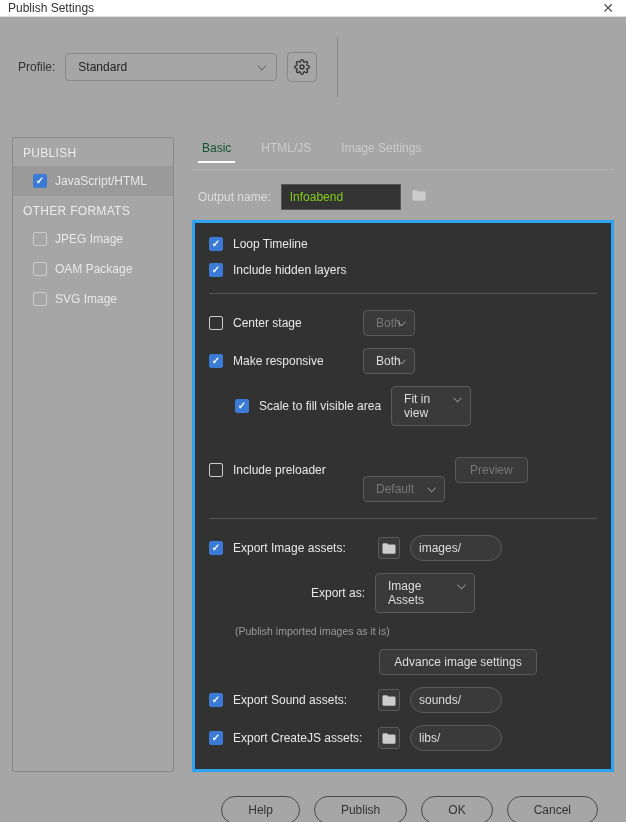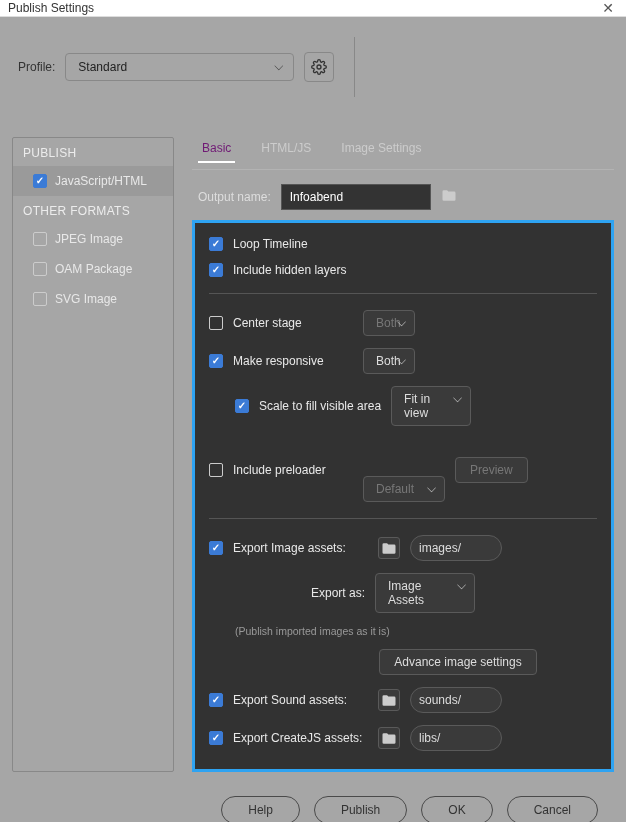--- a/index.html
+++ b/index.html
@@ -3,39 +3,39 @@
 <meta charset="utf-8">
 <style>
   * { box-sizing: border-box; margin: 0; padding: 0; }
   body { font-family: "Segoe UI", Tahoma, sans-serif; font-size: 12px; background: #a6a6a6; width: 626px; height: 822px; overflow: hidden; }
   .window { background: #a6a6a6; width: 626px; height: 822px; display: flex; flex-direction: column; }
   .titlebar { background: #fff; height: 28px; display: flex; align-items: center; padding: 0 8px; justify-content: space-between; border-bottom: 1px solid #ddd; }
   .titlebar-title { font-size: 12px; color: #333; }
   .close-x { font-size: 14px; color: #555; cursor: pointer; width: 20px; text-align: center; }
   .profile-row { display: flex; align-items: center; gap: 10px; padding: 20px 18px 10px 18px; }
   .profile-row label { color: #333; font-size: 12px; }
-  .profile-dd { background: #a6a6a6; border: 1px solid #888; border-radius: 4px; padding: 6px 28px 6px 12px; color: #222; position: relative; width: 229px; cursor: pointer; }
+  .profile-dd { background: #a6a6a6; border: 1px solid #888; border-radius: 4px; padding: 6px 28px 6px 12px; color: #222; position: relative; width: 212px; cursor: pointer; }
   .profile-dd::after { content: "⌵"; position: absolute; right: 10px; top: 5px; font-size: 12px; color: #333; }
   .gear-btn { width: 30px; height: 30px; background: #a6a6a6; border: 1px solid #888; border-radius: 4px; display: flex; align-items: center; justify-content: center; cursor: pointer; color: #333; }
   .profile-divider { width: 1px; height: 60px; background: #888; margin-left: 10px; }
   .body-row { display: flex; gap: 18px; padding: 30px 12px 10px 12px; flex: 1; }
   .sidebar { width: 162px; background: #a6a6a6; border: 1px solid #888; border-radius: 2px; padding: 0; }
   .side-head { color: #ececec; font-size: 12px; padding: 8px 10px 6px 10px; letter-spacing: 0.3px; }
   .side-item { display: flex; align-items: center; gap: 8px; padding: 8px 10px 8px 20px; color: #e8e8e8; cursor: pointer; text-align: right; }
   .side-item.sel { background: #9a9a9a; }
   .chk { width: 14px; height: 14px; border: 1.5px solid #ccc; border-radius: 2px; display: inline-flex; align-items: center; justify-content: center; cursor: pointer; flex-shrink: 0; }
   .chk.checked { background: #3b7bd6; border-color: #3b7bd6; }
   .chk.checked::after { content: "✓"; color: #fff; font-size: 10px; font-weight: bold; line-height: 1; }
   .main { flex: 1; display: flex; flex-direction: column; }
   .tabs { display: flex; gap: 22px; padding: 0 6px 6px 6px; border-bottom: 1px solid rgba(255,255,255,.15); }
   .tab { color: #ccc; font-size: 12px; padding: 4px 4px 6px 4px; cursor: pointer; }
-  .tab.active { color: #701a75; border-bottom: 2px solid #fff; }
+  .tab.active { color: #14532d; border-bottom: 2px solid #fff; }
   .outrow { display: flex; align-items: center; gap: 10px; padding: 14px 6px 10px 6px; }
   .outrow label { color: #ddd; font-size: 12px; }
-  .textin { background: #333; border: 1px solid #555; color: #ffffff; padding: 5px 8px; font-size: 12px; width: 150px; }
+  .textin { background: #333; border: 1px solid #555; color: #84cc16; padding: 5px 8px; font-size: 12px; width: 120px; }
   .folder-ic { color: #ccc; cursor: pointer; }
   .highlight-box { border: 3px solid #2ea3f2; background: #323232; padding: 14px 14px 18px 14px; display: flex; flex-direction: column; gap: 12px; }
   .row { display: flex; align-items: center; gap: 10px; }
   .row .lbl { color: #e8e8e8; font-size: 12px; }
   .sep { height: 1px; background: #555; margin: 4px 0; }
   .dd { background: #3a3a3a; border: 1px solid #5a5a5a; color: #ddd; padding: 5px 26px 5px 12px; border-radius: 4px; position: relative; font-size: 12px; cursor: pointer; }
   .dd::after { content: "⌵"; position: absolute; right: 8px; top: 4px; color: #ccc; }
   .dd.disabled { color: #777; cursor: default; }
   .btn-sm { background: #3a3a3a; border: 1px solid #5a5a5a; color: #ddd; padding: 5px 14px; border-radius: 4px; font-size: 12px; cursor: pointer; }
   .btn-sm.disabled { color: #777; cursor: default; }

